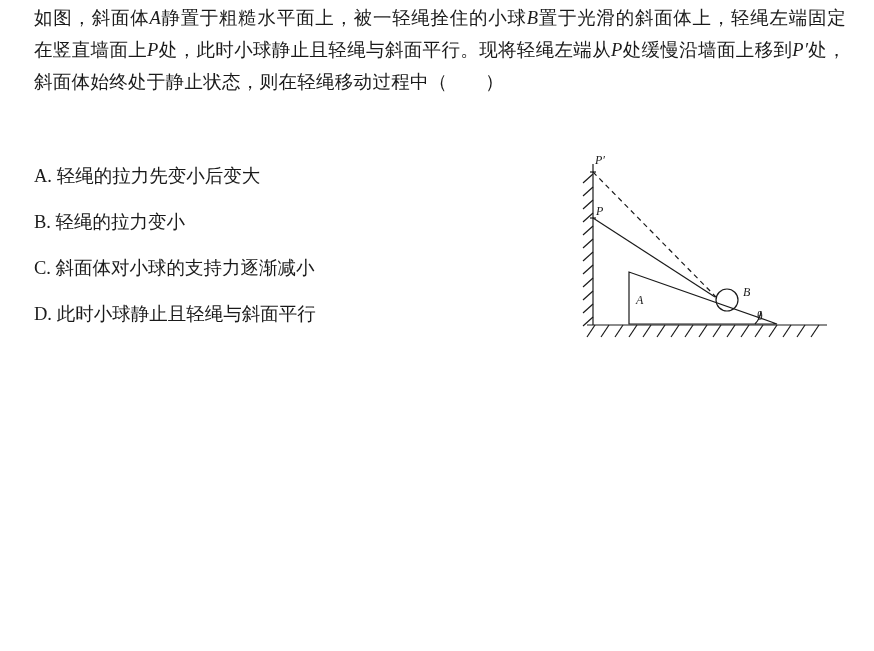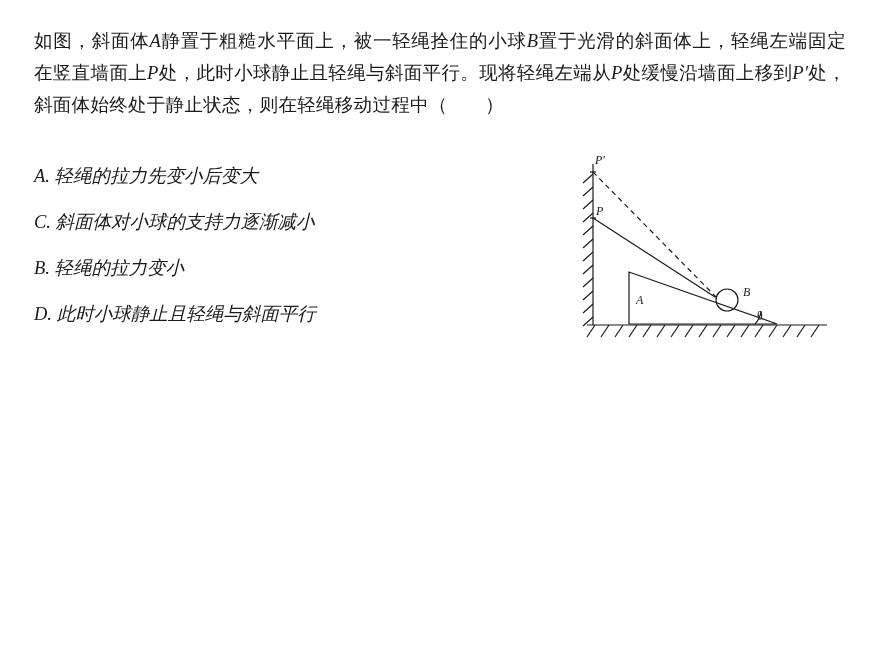--- a/index.html
+++ b/index.html
@@ -17,21 +17,21 @@
   }
   .page {
     position: absolute;
     left: 0; top: 0;
     width: 874px;
     height: 651px;
   }
   .stem {
     position: absolute;
     left: 34px;
-    top: 25px;
+    top: 2px;
     width: 812px;
     font-size: 18.5px;
     line-height: 32px;
     letter-spacing: 0.3px;
     text-align: justify;
     font-family: "Liberation Serif", serif;
   }
   .stem .it {
     font-style: italic;
     font-family: "Liberation Serif", serif;
@@ -40,21 +40,20 @@
     position: absolute;
     left: 34px;
     top: 163px;
     width: 520px;
   }
   .opt {
     font-size: 18.5px;
     line-height: 27px;
     margin-bottom: 19px;
     white-space: nowrap;
-    font-style: italic;
   }
   .opt .lead {
     font-family: "Liberation Serif", serif;
   }
   .figure {
     position: absolute;
     left: 565px;
     top: 150px;
     width: 290px;
     height: 205px;
@@ -71,26 +70,26 @@
   <div class="stem">
     <span>如图，斜面体</span><span class="it">A</span><span>静置于粗糙水平面上，被一轻绳拴住的小球</span><span class="it">B</span><span>置于光滑的斜面体上，轻绳左端固定在竖直墙面上</span><span class="it">P</span><span>处，此时小球静止且轻绳与斜面平行。现将轻绳左端从</span><span class="it">P</span><span>处缓慢沿墙面上移到</span><span class="it">P′</span><span>处，斜面体始终处于静止状态，则在轻绳移动过程中（　　）</span>
   </div>
 
   <div class="options">
     <div class="opt">
       <span class="lead">A.</span>
       <span>轻绳的拉力先变小后变大</span>
     </div>
     <div class="opt">
+      <span class="lead">B.</span>
+      <span>轻绳的拉力变小</span>
+    </div>
+    <div class="opt">
       <span class="lead">C.</span>
       <span>斜面体对小球的支持力逐渐减小</span>
-    </div>
-    <div class="opt">
-      <span class="lead">B.</span>
-      <span>轻绳的拉力变小</span>
     </div>
     <div class="opt">
       <span class="lead">D.</span>
       <span>此时小球静止且轻绳与斜面平行</span>
     </div>
   </div>
 
   <div class="figure">
     <svg width="290" height="205" viewBox="0 0 290 205" xmlns="http://www.w3.org/2000/svg">
       <g stroke="#1a1a1a" fill="none" stroke-width="1.2">

